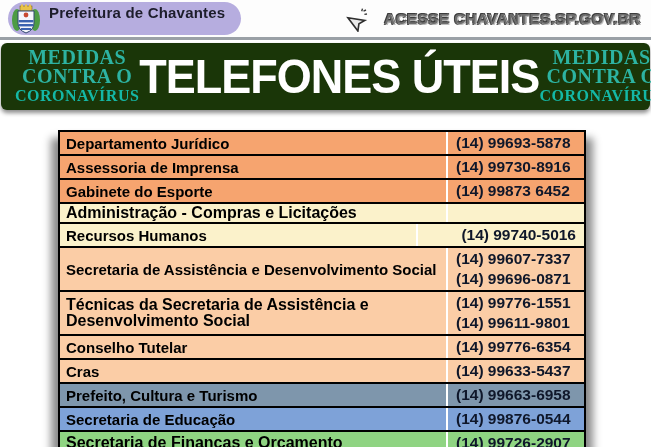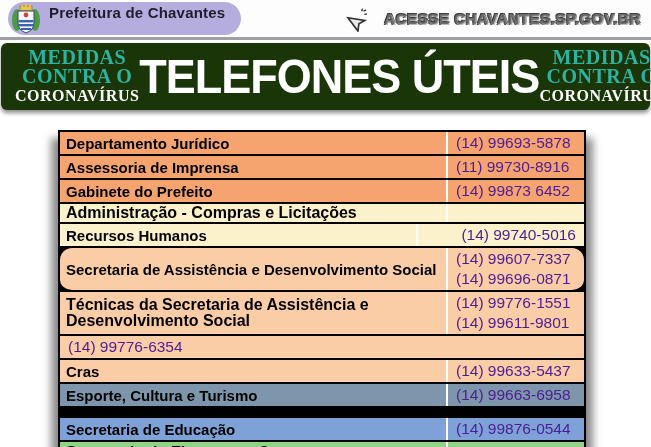--- a/index.html
+++ b/index.html
@@ -25,37 +25,37 @@
   .cursor-ico { width:26px; height:26px; }
 
   
   .banner { margin:3px 1px 0 1px; height:67px; background:#1a3608;
             border-radius:6px; display:flex; align-items:center;
             justify-content:space-between; padding:0 14px;
             box-shadow:0 3px 4px rgba(0,0,0,.45); }
   .side-note { width:150px; text-align:center; line-height:19px;
                font-family:"Liberation Serif", serif; font-weight:bold; }
   .side-note .l1, .side-note .l2 { font-size:20px; color:#2db3a2; letter-spacing:.5px; }
-  .side-note .l3 { font-size:16px; color:#ffffff; letter-spacing:.5px; }
+  .side-note .l3 { font-size:16px; color:#14b8a6; letter-spacing:.5px; }
   .banner-title { flex:1; text-align:center; color:#ffffff; font-size:45px;
                   font-weight:bold; letter-spacing:-1px; transform:scaleY(1.05);
                   white-space:nowrap; }
 
   
   .table-wrap { position:absolute; left:58px; top:130px; width:528px;
                 border:2px solid #000; background:#000;
                 box-shadow:-7px 8px 8px rgba(0,0,0,.45), 7px 8px 8px rgba(0,0,0,.45); }
   .trow { display:flex; min-height:20px; border-bottom:2px solid #000; }
   .trow:last-child { border-bottom:none; }
   .cell { display:flex; flex-direction:column; justify-content:center; }
   .cell.name { width:388px; border-right:2px solid #ffffff; padding:1px 6px;
                font-size:15px; font-weight:bold; color:#000; line-height:19px; }
   .trow.small .cell.name { font-size:16px; line-height:16px; }
-  .cell.phone { flex:1; padding:1px 8px; font-size:15.5px; font-weight:normal;
-                color:#4c1d95; line-height:20px; white-space:nowrap; }
+  .cell.phone { flex:1; padding:1px 8px; font-size:15.5px; font-weight:bold;
+                color:#0f172a; line-height:20px; white-space:nowrap; }
   .trow.tall { min-height:42px; }
 </style>
 </head>
 <body>
 
 <div class="topbar">
   <div class="brand-pill">
     <svg class="crest" viewBox="0 0 30 30">
       <ellipse cx="6" cy="16" rx="5" ry="11" fill="#4d9c44"></ellipse>
       <ellipse cx="24" cy="16" rx="5" ry="11" fill="#4d9c44"></ellipse>
@@ -100,70 +100,71 @@
 <div class="table-wrap">
     <div class="trow" style="background: rgb(246, 164, 111);">
       <div class="cell name">Departamento Jurídico</div>
       <div class="cell phone">
         <div>(14) 99693-5878</div>
       </div>
     </div>
     <div class="trow" style="background: rgb(246, 164, 111);">
       <div class="cell name">Assessoria de Imprensa</div>
       <div class="cell phone">
-        <div>(11) 99730-8916</div>
+        <div>(14) 99730-8916</div>
       </div>
     </div>
     <div class="trow" style="background: rgb(246, 164, 111);">
-      <div class="cell name">Gabinete do Prefeito</div>
+      <div class="cell name">Gabinete do Esporte</div>
       <div class="cell phone">
         <div>(14) 99873 6452</div>
       </div>
     </div>
     <div class="trow small" style="background: rgb(251, 242, 203);">
       <div class="cell name">Administração - Compras e Licitações</div>
     </div>
     <div class="trow" style="background: rgb(251, 242, 203); gap: 35px;">
       <div class="cell name">Recursos Humanos</div>
       <div class="cell phone">
         <div>(14) 99740-5016</div>
       </div>
     </div>
-    <div class="trow tall" style="background: rgb(251, 205, 166); border-radius: 12px;">
+    <div class="trow tall" style="background: rgb(251, 205, 166);">
       <div class="cell name">Secretaria de Assistência e Desenvolvimento Social</div>
       <div class="cell phone">
         <div>(14) 99607-7337</div>
         <div>(14) 99696-0871</div>
       </div>
     </div>
     <div class="trow small tall" style="background: rgb(251, 205, 166);">
       <div class="cell name">Técnicas da Secretaria de Assistência e Desenvolvimento Social</div>
       <div class="cell phone">
         <div>(14) 99776-1551</div>
         <div>(14) 99611-9801</div>
       </div>
     </div>
     <div class="trow" style="background: rgb(251, 205, 166);">
+      <div class="cell name">Conselho Tutelar</div>
       <div class="cell phone">
         <div>(14) 99776-6354</div>
       </div>
     </div>
     <div class="trow" style="background: rgb(251, 205, 166);">
       <div class="cell name">Cras</div>
       <div class="cell phone">
         <div>(14) 99633-5437</div>
       </div>
     </div>
     <div class="trow" style="background: rgb(126, 150, 172);">
-      <div class="cell name">Esporte, Cultura e Turismo</div>
+      <div class="cell name">Prefeito, Cultura e Turismo</div>
       <div class="cell phone">
         <div>(14) 99663-6958</div>
       </div>
     </div>
-    <div class="trow" style="background: rgb(126, 162, 216); margin-top: 10px;">
+    <div class="trow" style="background: rgb(126, 162, 216);">
       <div class="cell name">Secretaria de Educação</div>
       <div class="cell phone">
         <div>(14) 99876-0544</div>
       </div>
     </div>
     <div class="trow small" style="background: rgb(143, 212, 130);">
       <div class="cell name">Secretaria de Finanças e Orçamento</div>
       <div class="cell phone">
         <div>(14) 99726-2907</div>
       </div>

